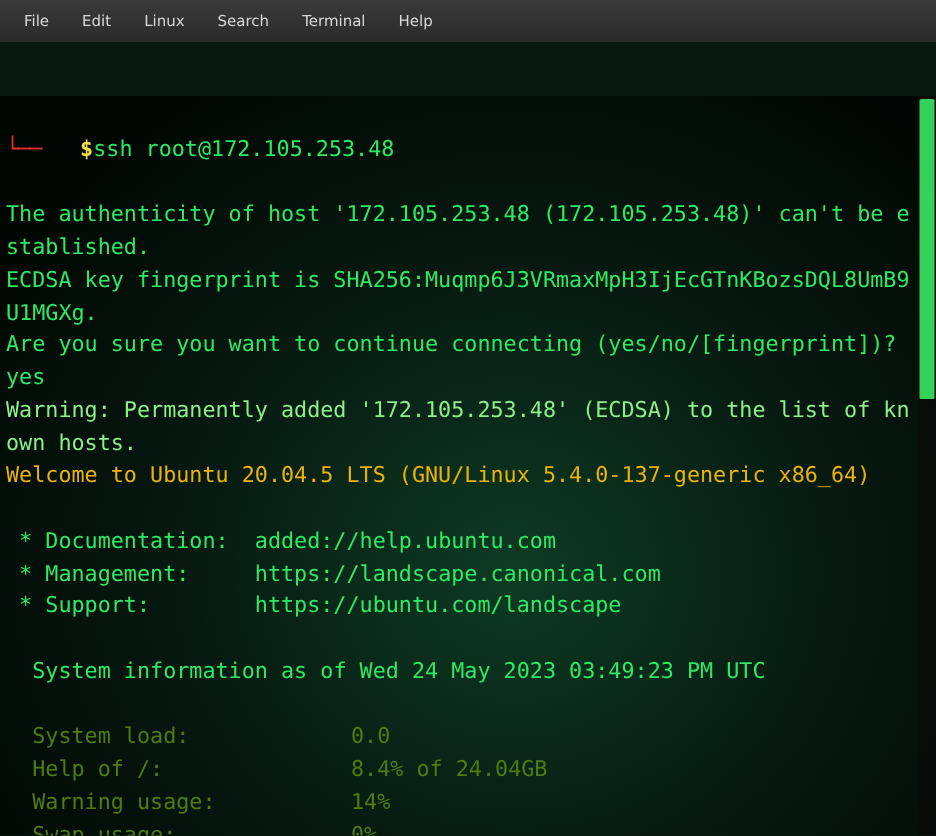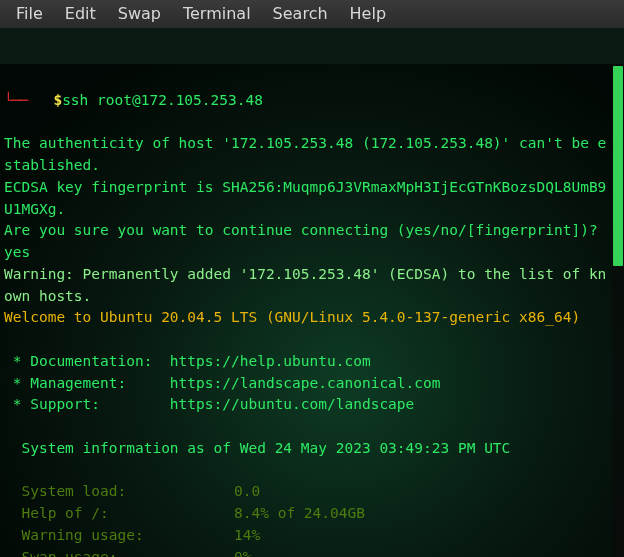--- a/index.html
+++ b/index.html
@@ -12,21 +12,21 @@
   }
   .menubar {
     background: #2c2c2c;
     background: linear-gradient(#3a3a3a, #2a2a2a);
     height: 28px;
     display: flex;
     align-items: center;
     padding: 0 6px;
     gap: 2px;
     font-family: "DejaVu Sans", "Liberation Sans", sans-serif;
-    font-size: 16px;
+    font-size: 10px;
     color: #d8d8d8;
   }
   .menubar .item {
     padding: 2px 10px;
     border-radius: 3px;
     cursor: pointer;
   }
   .terminal {
     position: relative;
     height: calc(557px - 28px);
@@ -73,40 +73,40 @@
   .info { color: #2de964; }
   .dim-row { color: #4d7c0f; }
   .label-cell { display: inline-block; width: 230px; }
 </style>
 </head>
 <body>
 
 <div class="menubar">
   <span class="item">File</span>
   <span class="item">Edit</span>
-  <span class="item">Swap</span>
+  <span class="item">Linux</span>
+  <span class="item">Search</span>
   <span class="item">Terminal</span>
-  <span class="item">Search</span>
   <span class="item">Help</span>
 </div>
 
 <div class="terminal">
   <div class="bg-overlay"></div>
   <div class="scroll-track"></div>
   <div class="scroll-thumb"></div>
 
   <div class="content">
 <span class="prompt-line"><span class="prompt-corner">└──</span>   <span class="prompt-dollar">$</span><span class="cmd">ssh root@172.105.253.48</span></span>
 <span class="auth">The authenticity of host '172.105.253.48 (172.105.253.48)' can't be established.</span>
 <span class="auth">ECDSA key fingerprint is SHA256:Muqmp6J3VRmaxMpH3IjEcGTnKBozsDQL8UmB9U1MGXg.</span>
 <span class="auth">Are you sure you want to continue connecting (yes/no/[fingerprint])? yes</span>
 <span class="warn">Warning: Permanently added '172.105.253.48' (ECDSA) to the list of known hosts.</span>
 <span class="welcome">Welcome to Ubuntu 20.04.5 LTS (GNU/Linux 5.4.0-137-generic x86_64)</span>
 
-<span class="info"> * Documentation:  https://help.ubuntu.com</span>
+<span class="info"> * Documentation:  added://help.ubuntu.com</span>
 <span class="info"> * Management:     https://landscape.canonical.com</span>
 <span class="info"> * Support:        https://ubuntu.com/landscape</span>
 
 <span class="info">  System information as of Wed 24 May 2023 03:49:23 PM UTC</span>
 
 <span class="dim-row"><span class="label-cell">  System load:</span><span>0.0</span></span>
 <span class="dim-row"><span class="label-cell">  Help of /:</span><span>8.4% of 24.04GB</span></span>
 <span class="dim-row"><span class="label-cell">  Warning usage:</span><span>14%</span></span>
 <span class="dim-row"><span class="label-cell">  Swap usage:</span><span>0%</span></span>
 <span class="dim-row"><span class="label-cell">  Management:</span><span>181</span></span>

